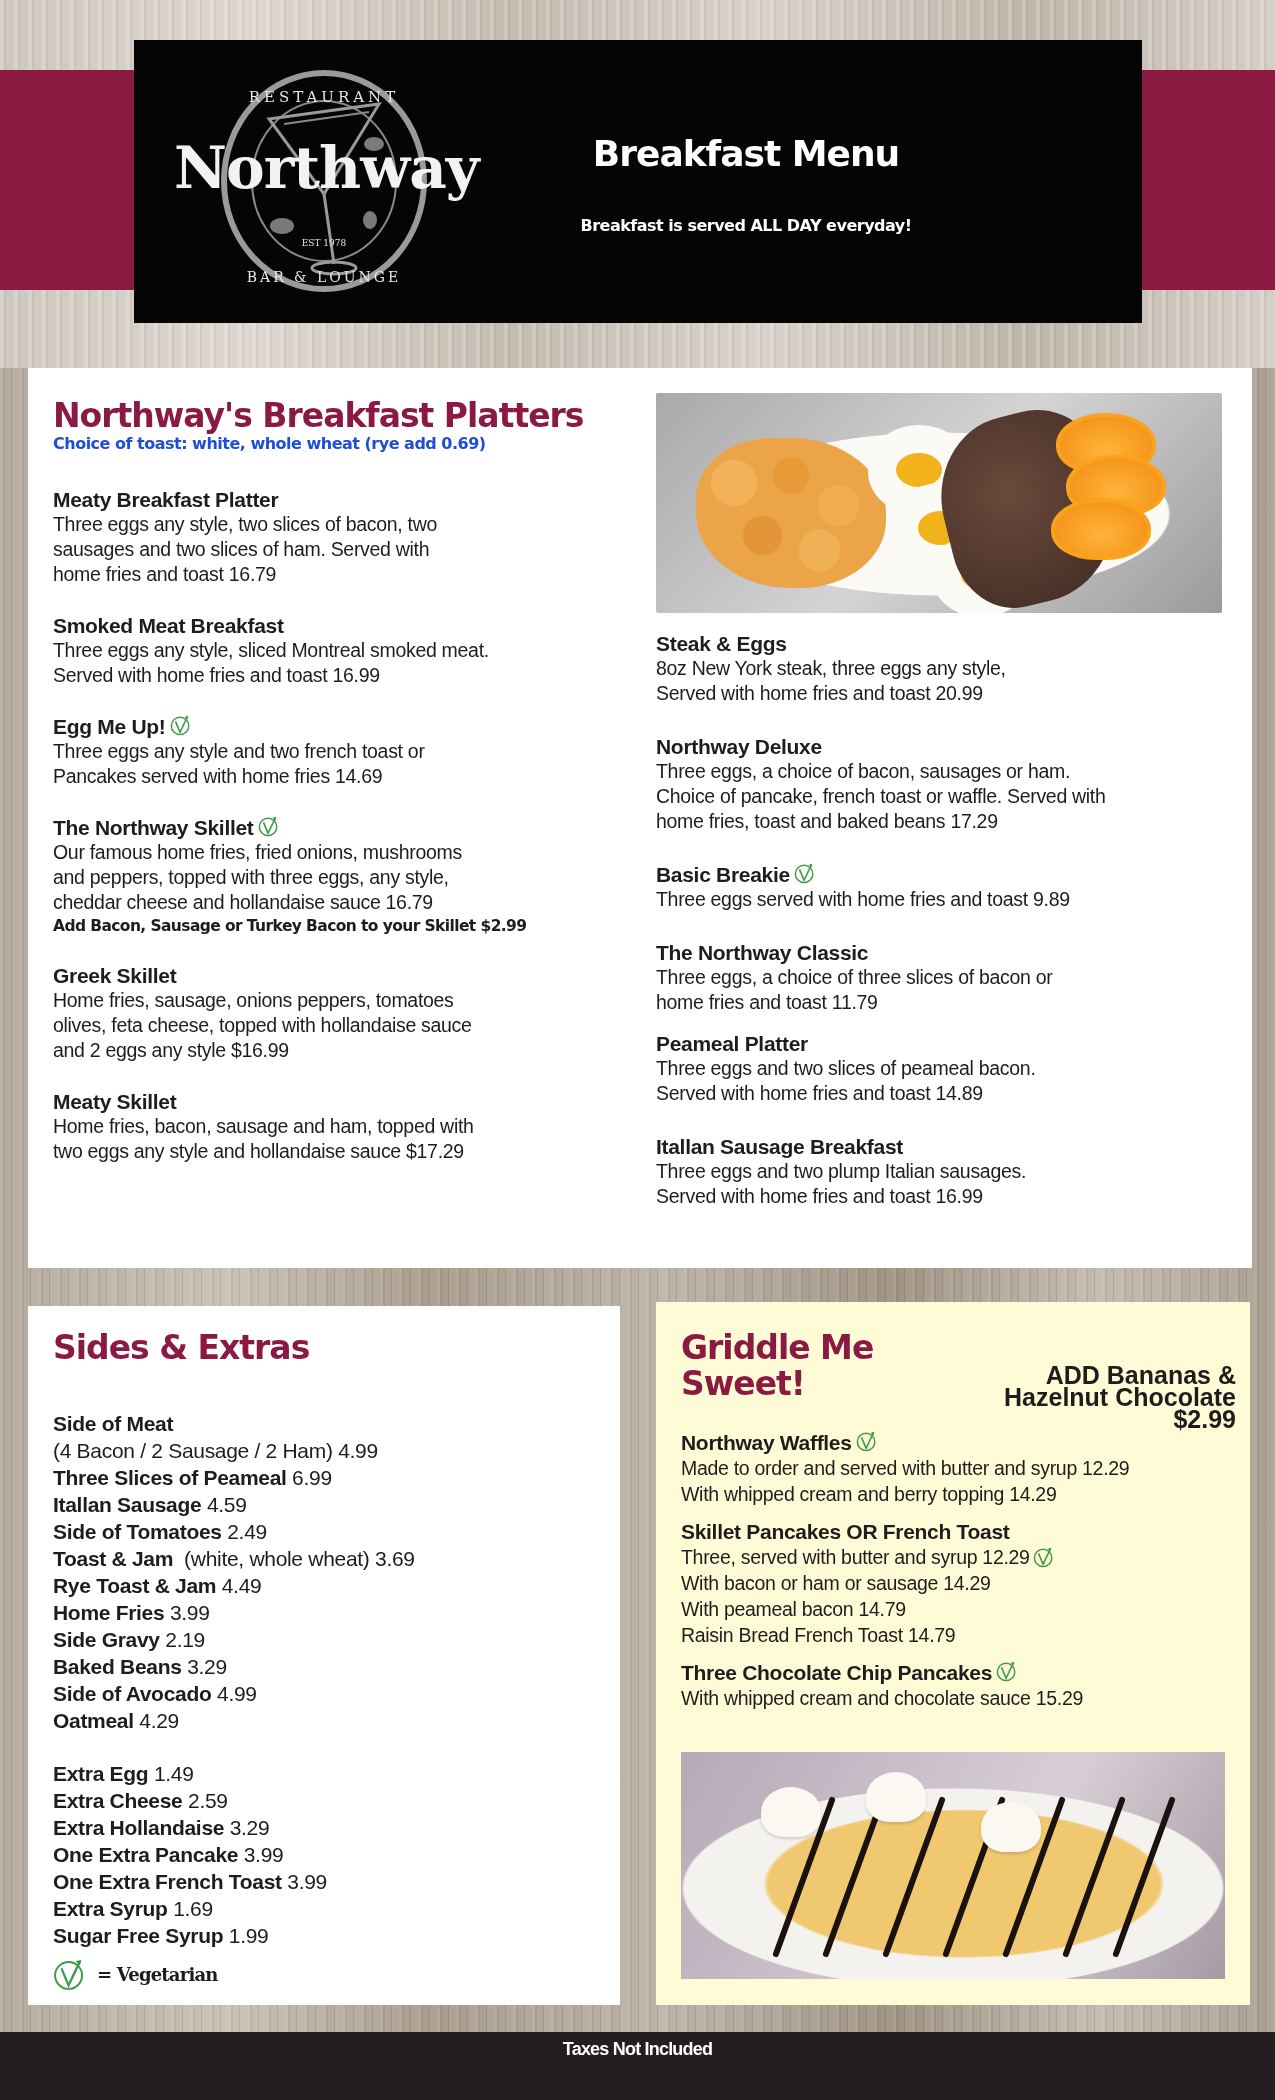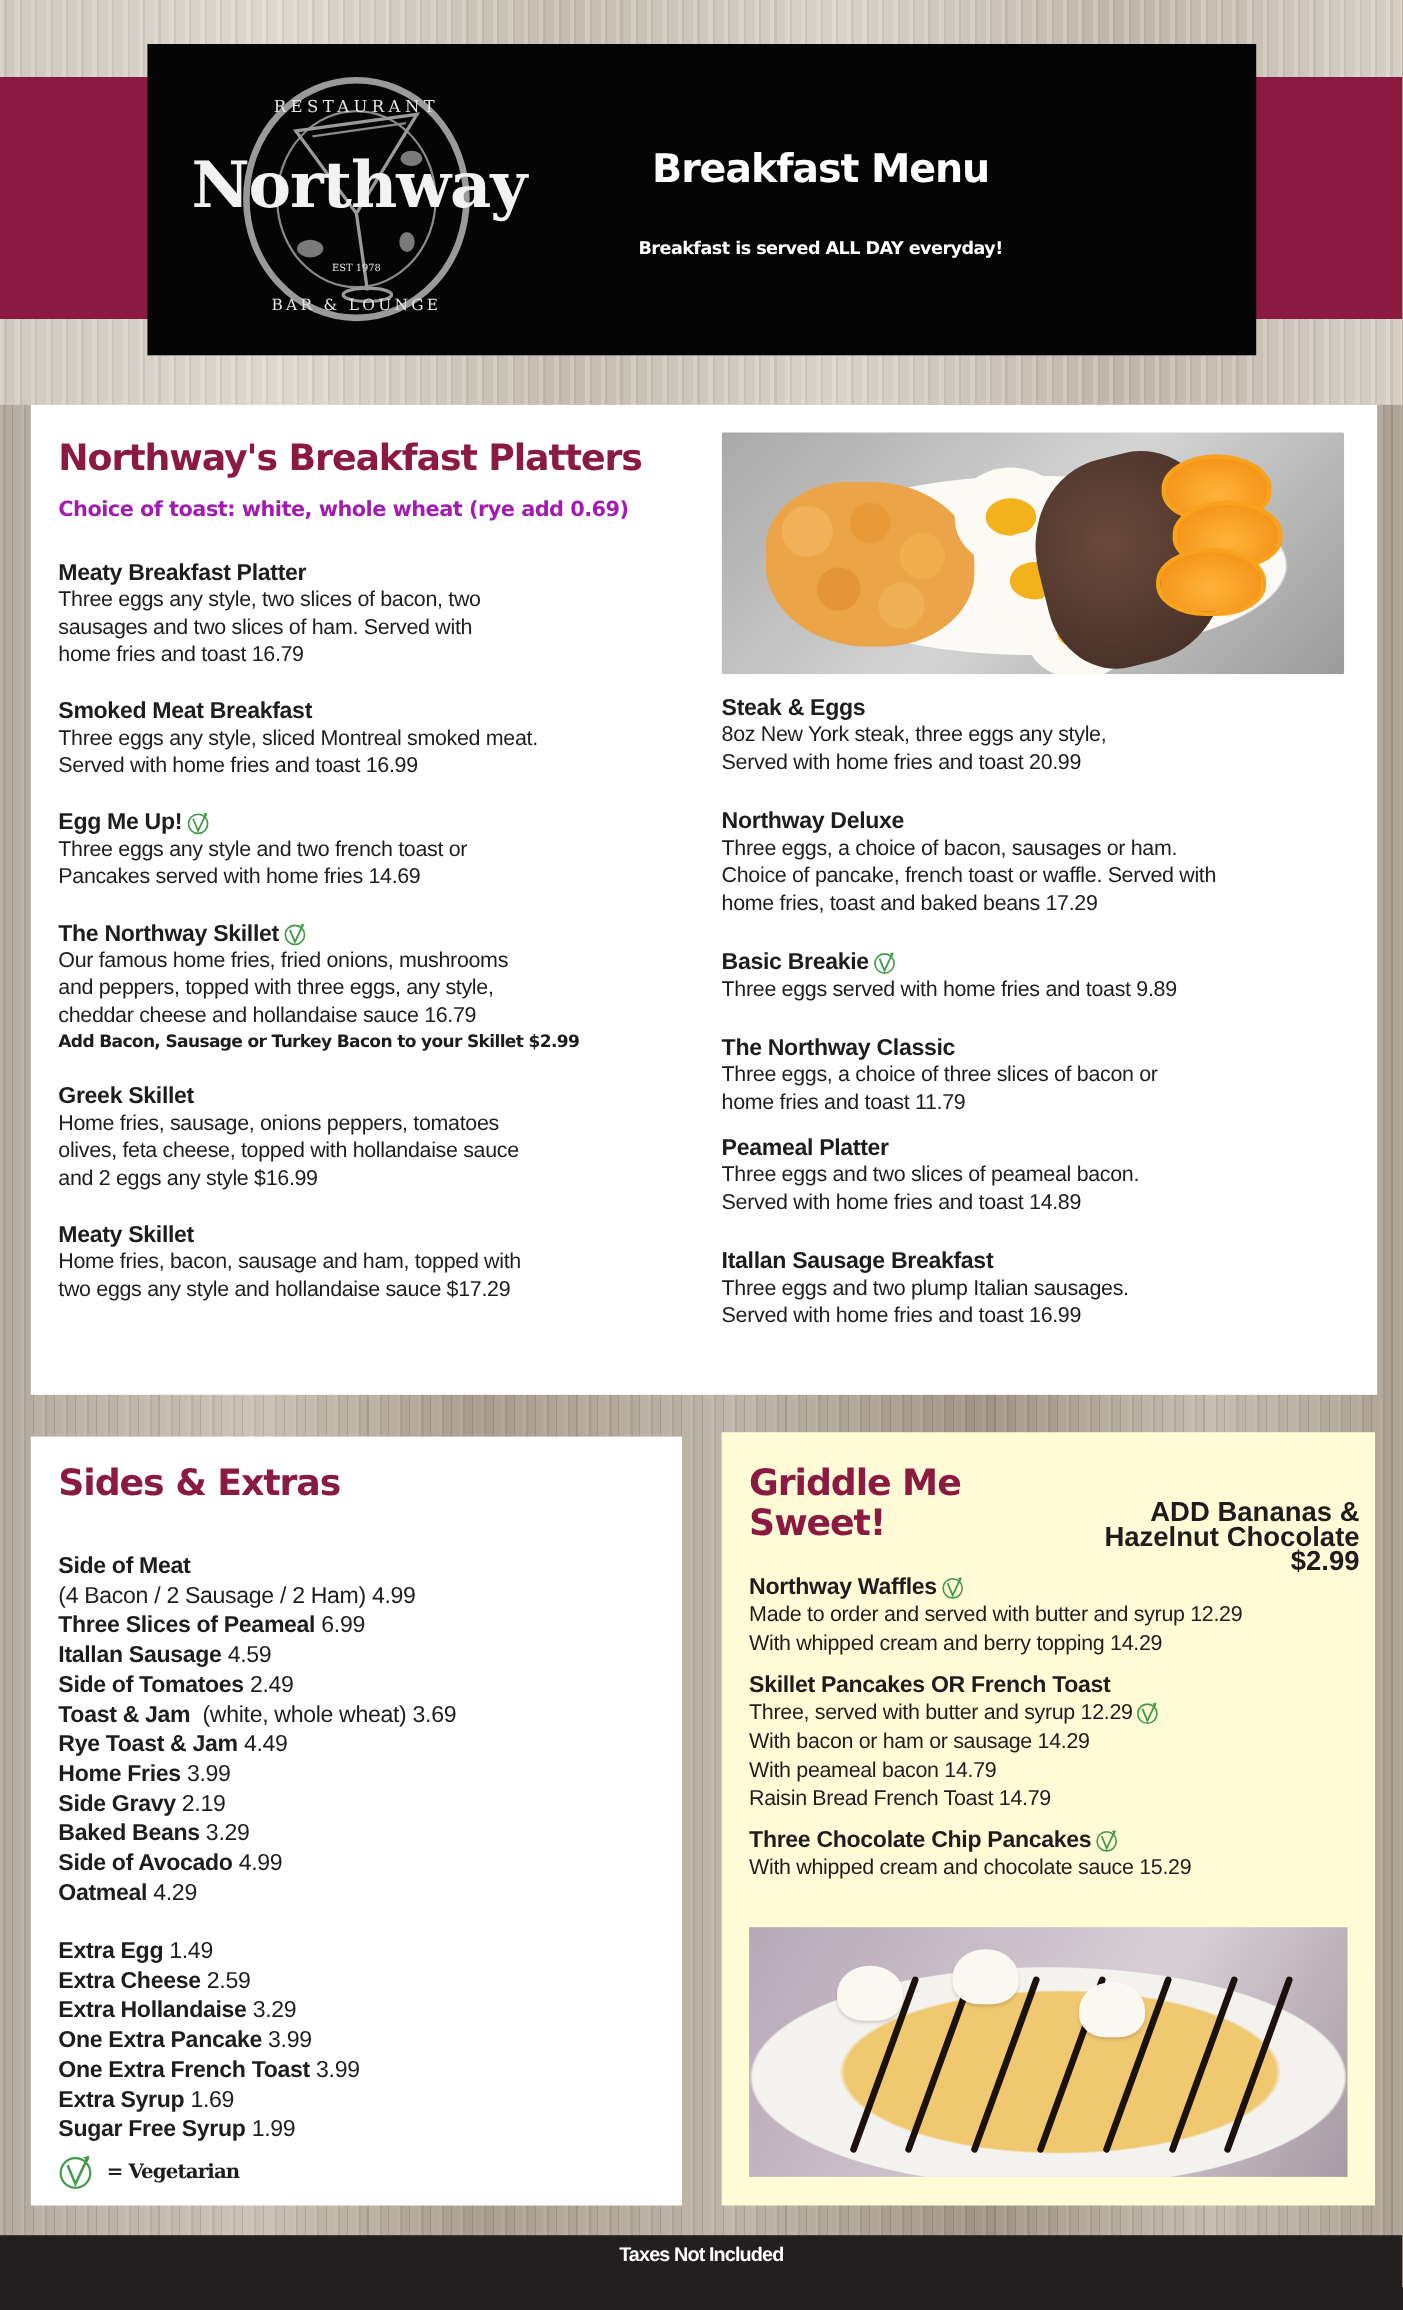--- a/index.html
+++ b/index.html
@@ -61,27 +61,27 @@
   }
   .col-left { position: absolute; left: 25px; top: 30px; width: 570px; }
   .col-right { position: absolute; left: 628px; top: 25px; width: 570px; }
 
   .section-title {
     font-family: "DejaVu Sans", sans-serif; font-weight: bold;
     color: #8a1a42; font-size: 33px; letter-spacing: -1px; line-height: 1.1;
   }
   .section-sub {
     font-family: "DejaVu Sans", sans-serif; font-weight: bold;
-    color: #a21caf; font-size: 19px; letter-spacing: -0.5px; margin-top: 18px;
+    color: #1d4ed8; font-size: 16px; letter-spacing: -0.5px; margin-top: 0;
   }
   .item { margin-top: 26px; }
   .item.first { margin-top: 34px; }
   .item-name {
     font-weight: bold; font-size: 21px; line-height: 25px; letter-spacing: -0.3px;
-    display: flex; align-items: center; gap: 4px;
+    display: flex; gap: 4px;
   }
   .item-desc { font-size: 19.5px; line-height: 25px; letter-spacing: -0.3px; }
   .item-addon {
     font-family: "DejaVu Sans", sans-serif; font-weight: bold; font-size: 15.5px;
     line-height: 22px; letter-spacing: -0.6px;
   }
   .veg-icon { display: inline-block; width: 22px; height: 22px; vertical-align: middle; }
   .veg-icon svg { width: 100%; height: 100%; }
 
   .photo {

